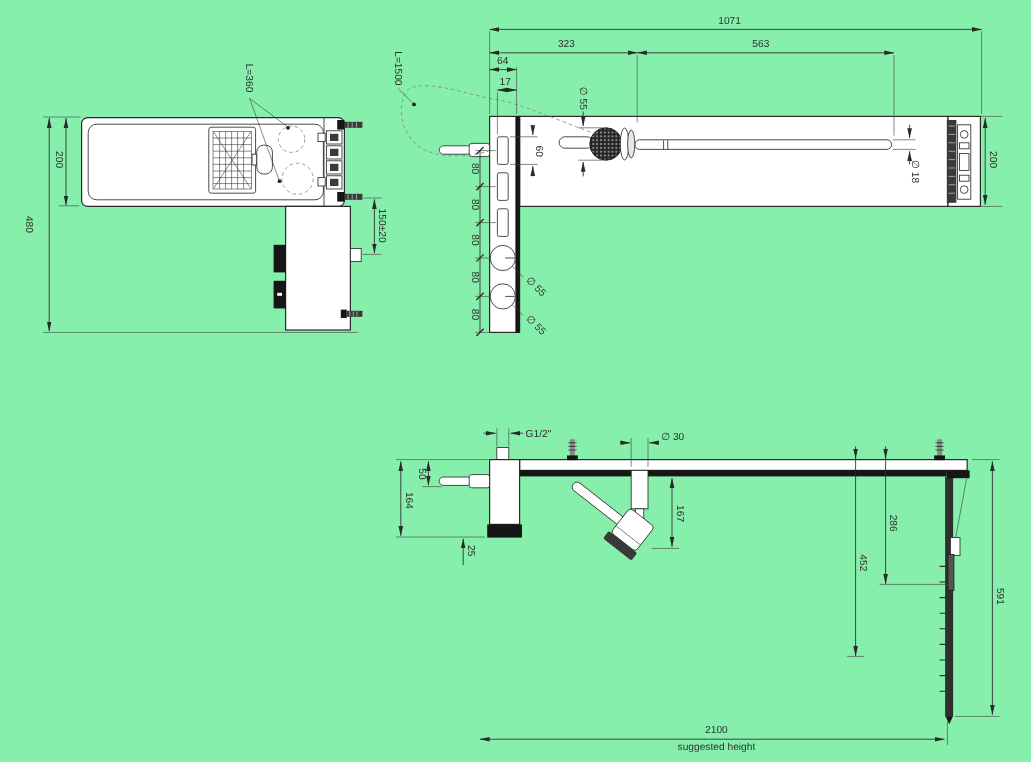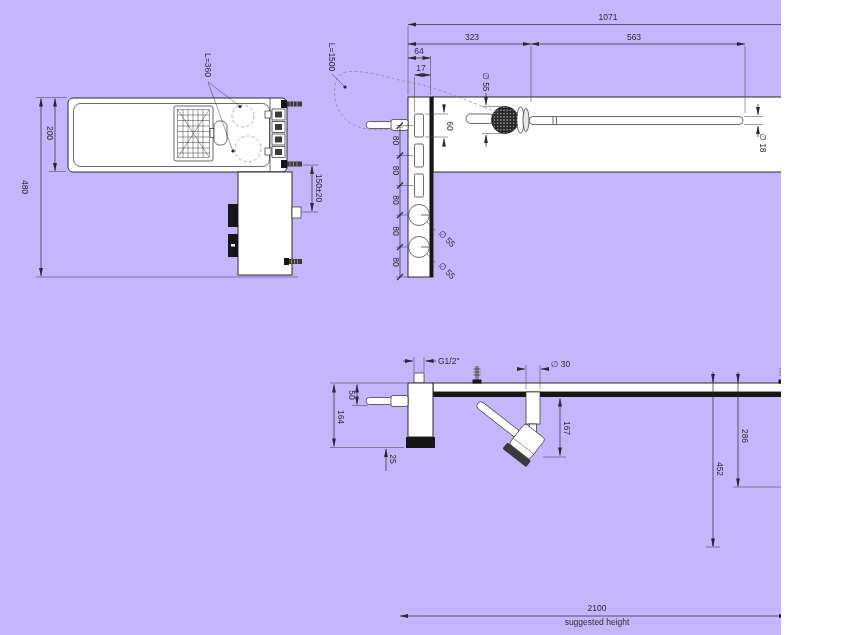--- a/index.html
+++ b/index.html
@@ -1,16 +1,16 @@
 <!DOCTYPE html>
 <html><head>
 <meta charset="utf-8">
 <style>
   html,body{margin:0;padding:0;background:#ffffff;}
-  .stage{width:781px;height:635px;background:#c4b5fd;position:relative;overflow:hidden;}
+  .stage{width:859px;height:635px;background:#86efac;position:relative;overflow:hidden;}
   svg{display:block;}
   .ln  {stroke:#2a2a2a;stroke-width:.7;fill:none;}
   .thin{stroke:#3a3a3a;stroke-width:.5;fill:none;}
   .ext {stroke:#4a4a4a;stroke-width:.55;fill:none;}
   .o   {fill:#fff;stroke:#2a2a2a;stroke-width:1;}
   .o2  {fill:#fff;stroke:#2a2a2a;stroke-width:.7;}
   .k   {fill:#161616;stroke:none;}
   .k2  {fill:#3a3a3a;stroke:none;}
   .dash{stroke:#8a8a8a;stroke-width:.7;fill:none;stroke-dasharray:3 2.4;}
   .dim {stroke:#2a2a2a;stroke-width:.7;fill:none;marker-start:url(#ah);marker-end:url(#ah);}

